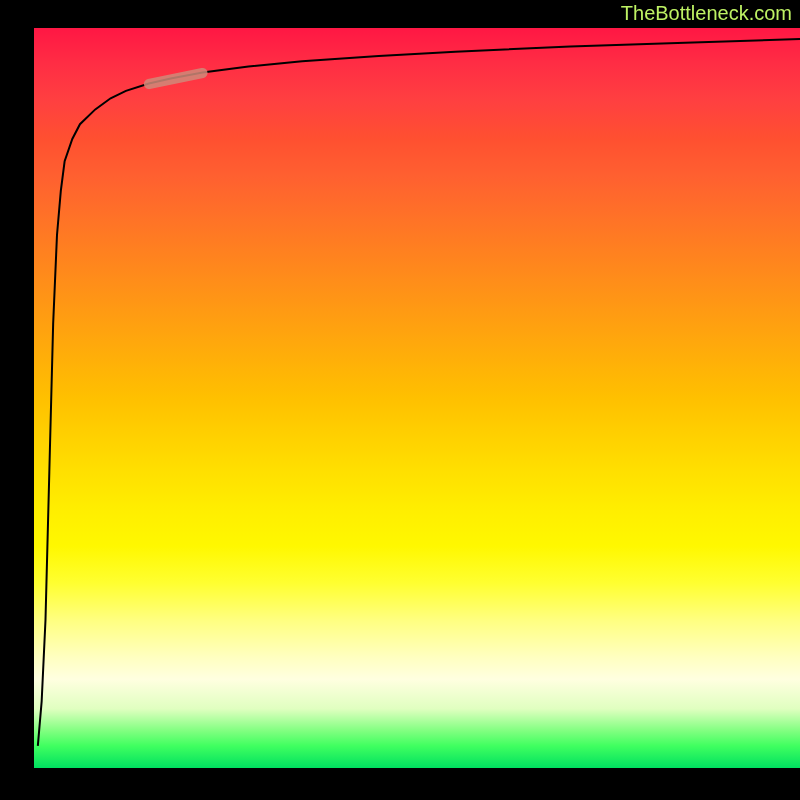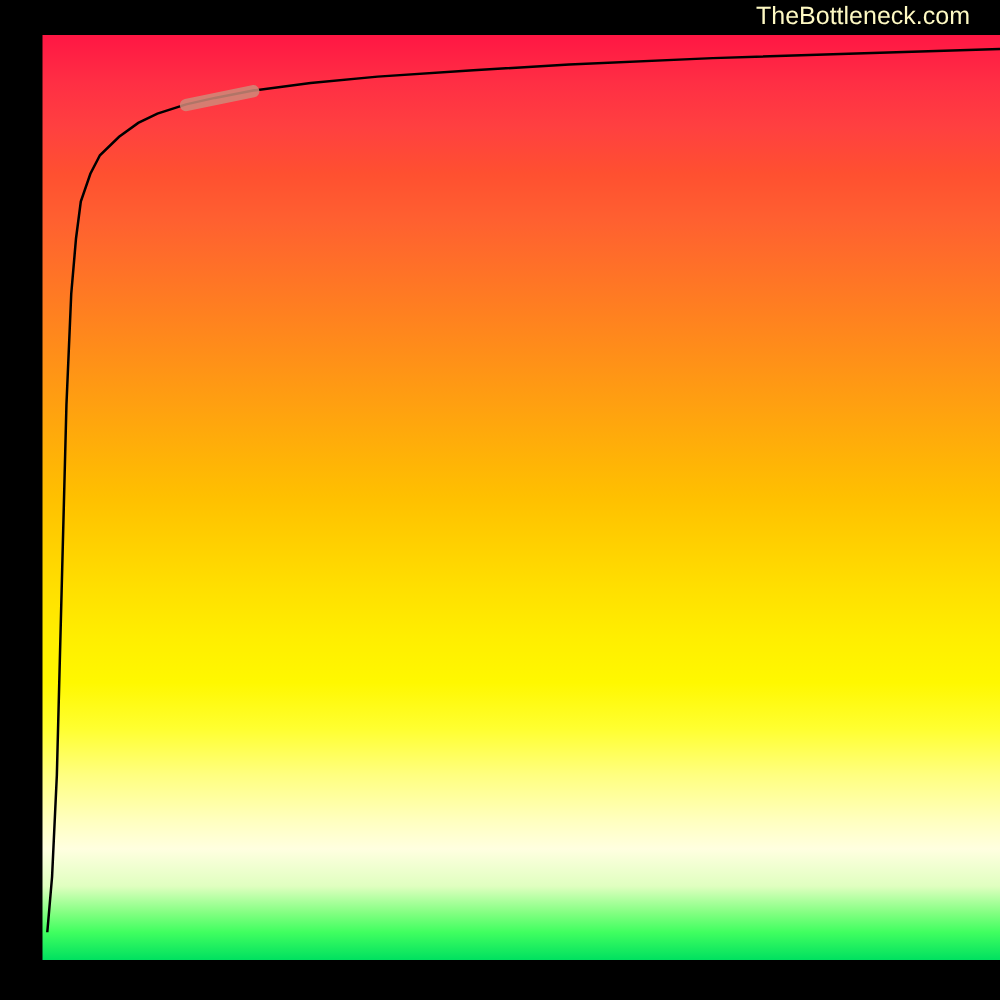--- a/index.html
+++ b/index.html
@@ -16,22 +16,22 @@
     }
     .container {
       width: 800px;
       height: 800px;
       position: relative;
       background: #000;
     }
     .watermark {
       position: absolute;
       top: 2px;
-      right: 24px;
-      color: #fef9c3;
+      right: 8px;
+      color: #bef264;
       font-size: 20px;
       z-index: 10;
       margin-left: 39px;
     }
     .chart-area {
       position: absolute;
       top: 28px;
       left: 34px;
       right: 0;
       bottom: 32px;

